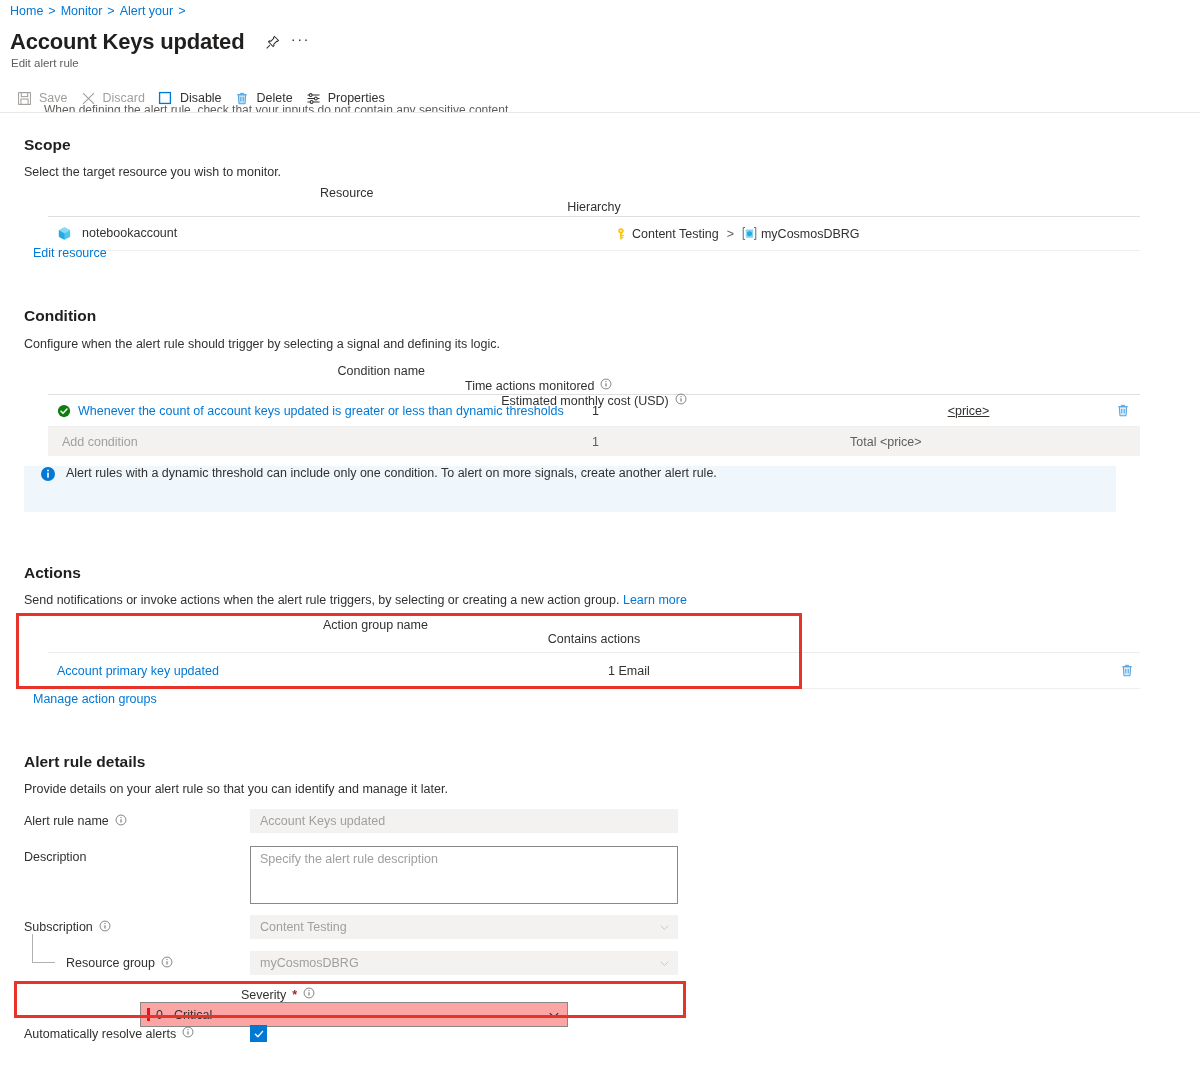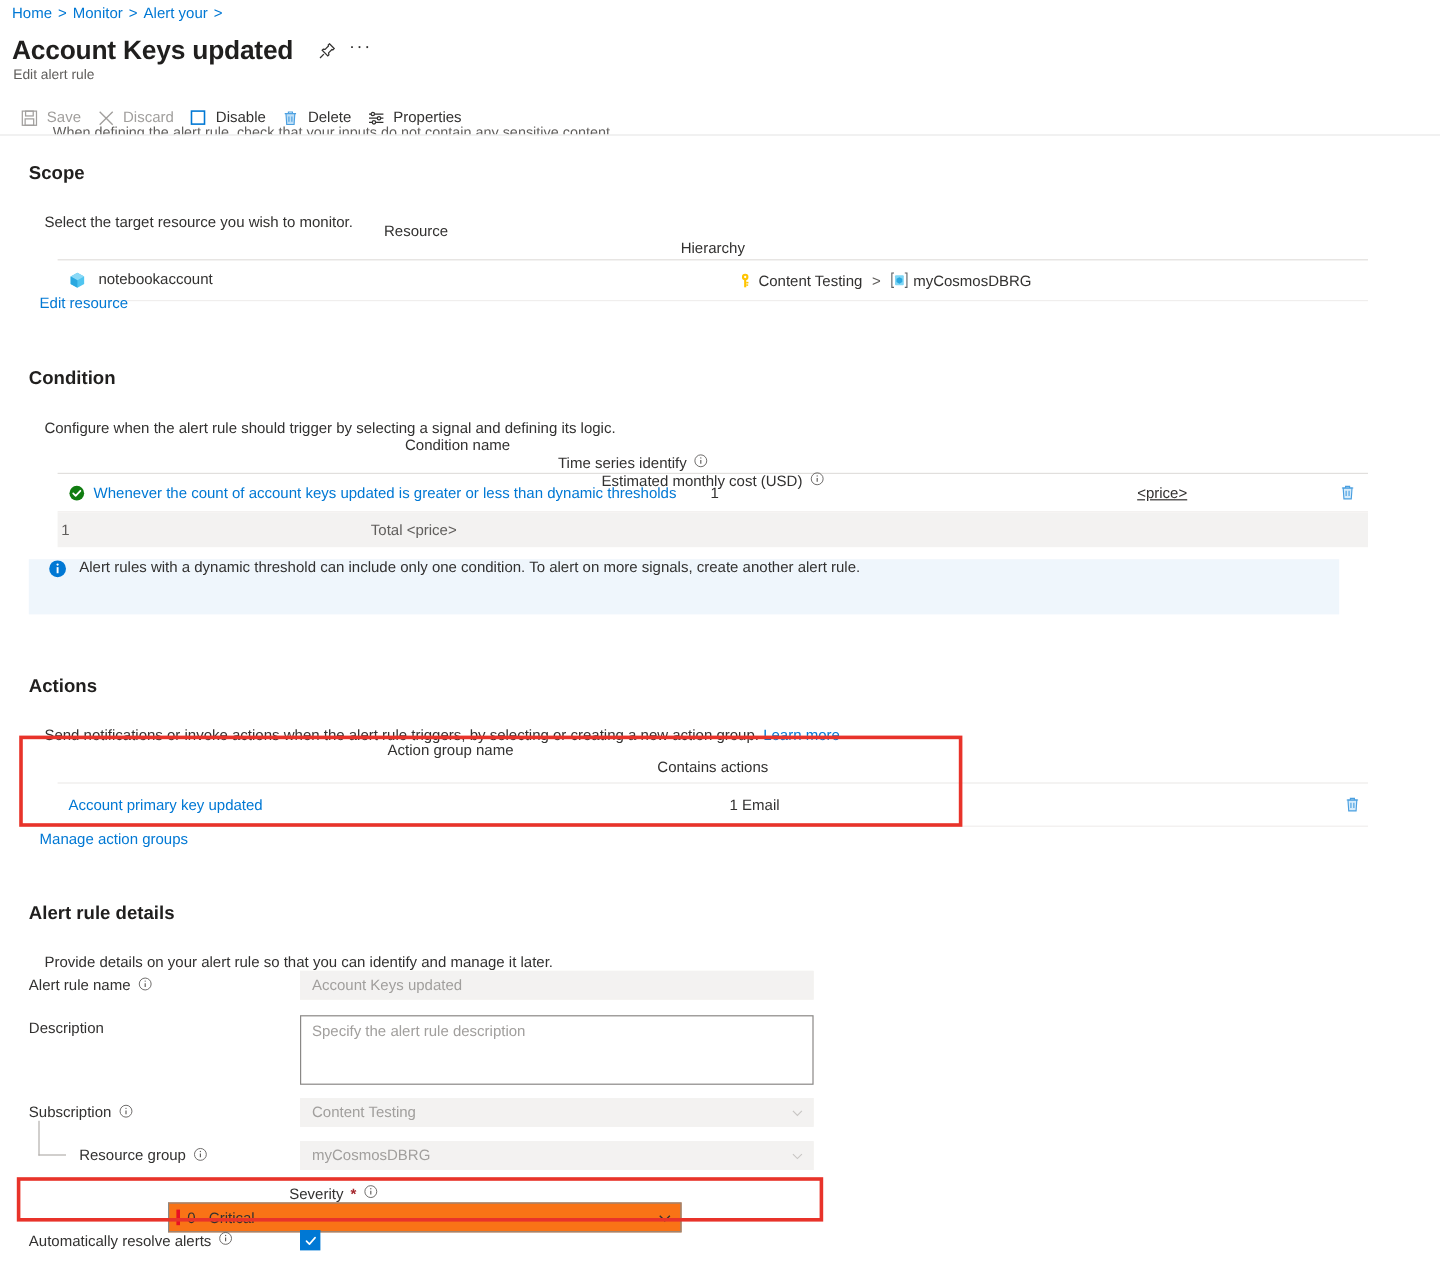--- a/index.html
+++ b/index.html
@@ -63,21 +63,21 @@
   }
   .clipped-note {
     position: absolute; left: 44px; top: 103px;
     font-size: 12px; color: #605e5c; white-space: nowrap;
     height: 9px; overflow: hidden;
   }
   .sec-title {
     font-size: 15.5px; font-weight: 600; color: #201f1e;
     margin: 0; line-height: 20px;
   }
-  .sec-desc { font-size: 12.5px; color: #323130; line-height: 17px; margin: 13px; }
+  .sec-desc { font-size: 12.5px; color: #323130; line-height: 17px; margin: 0; }
   .link { color: #0078d4; cursor: pointer; }
 
   
   .grid { width: 1092px; margin-left: 24px; }
   .grid .hdr {
     display: flex; align-items: center;
     height: 28px; font-size: 12.5px; color: #323130; font-weight: 400;
     border-bottom: 1px solid #e1dfdd;
     padding: 0 0 2px 0;
     flex-direction: column;
@@ -109,21 +109,21 @@
     font-size: 12.5px; color: #323130; display: flex; align-items: center; gap: 6px;
     white-space: nowrap;
   }
   .req { color: #a4262c; font-weight: 700; }
   .ibox {
     width: 428px; height: 24px; box-sizing: border-box;
     display: flex; align-items: center;
     font-size: 12.5px;
   }
   .ibox.disabled { background: #f3f2f1; border: 1px solid #f3f2f1; color: #a19f9d; padding-left: 9px; }
-  .ibox.normal { background: #f97316; border: 1px solid #8a8886; color: #323130; padding-left: 9px; }
+  .ibox.normal { background: #fca5a5; border: 1px solid #8a8886; color: #323130; padding-left: 9px; }
   .chev {
     margin-left: auto; width: 26px; height: 100%;
     display: flex; align-items: center; justify-content: center;
   }
   .textarea {
     width: 428px; height: 58px; box-sizing: border-box;
     border: 1px solid #8a8886; background: #fff;
     font-size: 12.5px; color: #a19f9d; padding: 5px 9px;
   }
   .sev-bar { width: 3px; height: 13px; background: #e81123; margin-right: 6px; flex: none; }
@@ -264,21 +264,21 @@
   </div>
   <div class="link" style="position:absolute;left:33px;top:246px;font-size:12.5px;">Edit resource</div>
 
   <div class="sec-title" style="position:absolute;left:24px;top:306px;">Condition</div>
   <div class="sec-desc" style="position:absolute;left:24px;top:336px;">Configure when the alert rule should trigger by selecting a signal and defining its logic.</div>
 
   <div class="grid" style="position:absolute;left:24px;top:364px;width:1092px;">
     <div class="hdr">
       <div style="width:541px;padding-left:14px;box-sizing:border-box;">Condition name</div>
       <div style="width:258px;display:flex;align-items:center;gap:6px;">
-        <span>Time series identify</span>
+        <span>Time actions monitored</span>
         <span>
           <svg width="12" height="12" viewBox="0 0 16 16" fill="none" stroke="#605e5c" stroke-width="1">
             <circle cx="8" cy="8" r="6.6"></circle>
               <path d="M8 7.1v4.2" stroke-width="1.3"></path>
               <circle cx="8" cy="4.8" r="0.75" fill="#605e5c" stroke="none"></circle>
           </svg>
         </span>
       </div>
       <div style="flex:1;display:flex;align-items:center;gap:6px;">
         <span>Estimated monthly cost (USD)</span>
@@ -308,20 +308,21 @@
           <svg width="14" height="15" viewBox="0 0 16 16" fill="none" stroke="#4a9fe0" stroke-width="1.1">
             <path d="M2.6 3.6h10.8"></path>
             <path d="M6.1 3.5V2.1h3.8v1.4"></path>
             <path d="M3.8 3.8h8.4l-.7 10.2H4.5z" fill="#d7ecfb" stroke="#4a9fe0"></path>
             <path d="M6.6 6.3v5M9.4 6.3v5"></path>
           </svg>
         </span>
       </div>
     </div>
     <div class="row" style="height:29px;background:#f3f2f1;border-bottom:none;color:#a19f9d;">
+      <div style="width:541px;padding-left:14px;box-sizing:border-box;">Add condition</div>
       <div style="width:258px;padding-left:3px;box-sizing:border-box;color:#605e5c;">1</div>
       <div style="flex:1;padding-left:3px;box-sizing:border-box;color:#605e5c;">Total &lt;price&gt;</div>
     </div>
   </div>
 
   <div class="info-banner" style="top:466px;height:46px;">
     <span class="info-ico">
       <svg width="16" height="16" viewBox="0 0 16 16">
         <circle cx="8" cy="8" r="7" fill="#0078d4"></circle>
         <rect x="7.2" y="6.6" width="1.6" height="5.1" fill="#fff"></rect>

